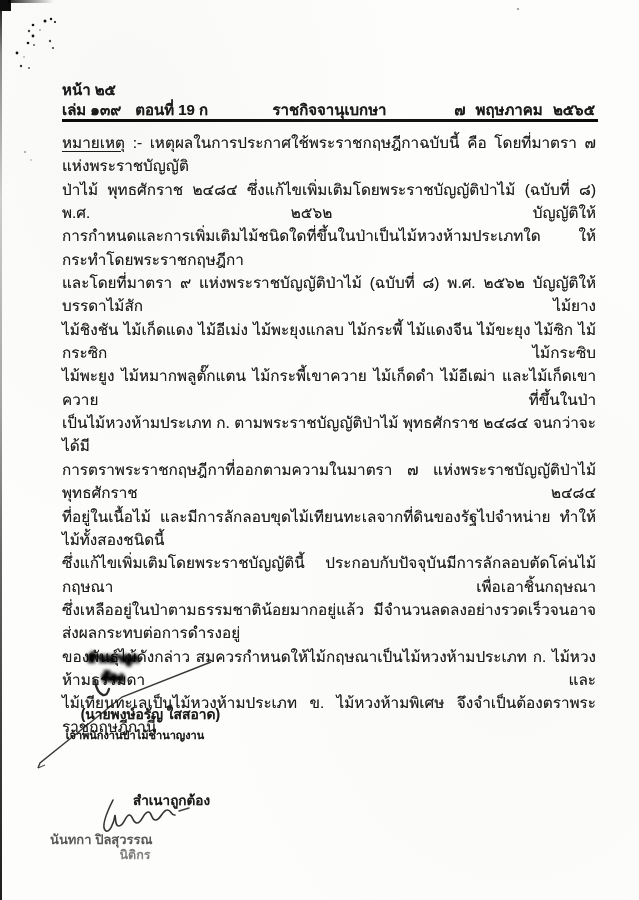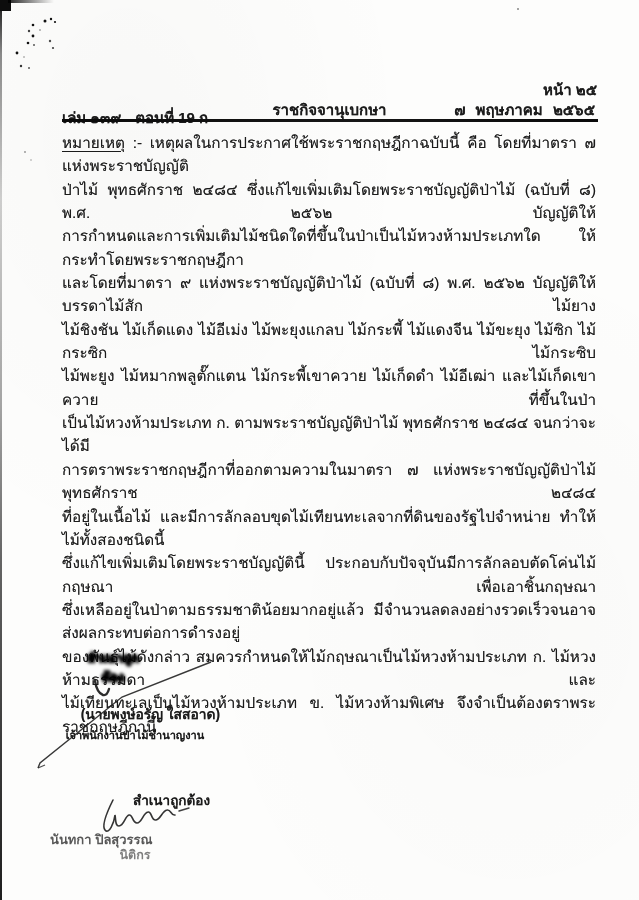--- a/index.html
+++ b/index.html
@@ -25,26 +25,26 @@
   .corner-block{
     position:absolute;left:0;top:0;width:11px;height:11px;background:#0d0d0d;
   }
   .edge-top-smear{
     position:absolute;left:8px;top:0;width:46px;height:3px;
     background:linear-gradient(to right, rgba(0,0,0,.85), rgba(0,0,0,0));
   }
   
   .page-label{
     position:absolute;left:62px;top:78px;width:535px;
-    text-align:right;font-size:15px;font-weight:600;
+    text-align:left;font-size:15px;font-weight:600;
     text-shadow:0 0 .5px rgba(0,0,0,.5);
   }
   .header-row{position:absolute;left:62px;top:98px;width:535px;height:20px;
     font-size:15px;font-weight:600;text-shadow:0 0 .5px rgba(0,0,0,.5);}
-  .header-left{position:absolute;left:0;top:8px;display:flex;gap:14px;}
+  .header-left{position:absolute;left:0;top:0;display:flex;gap:14px;}
   .header-center{position:absolute;left:0;top:0;width:100%;text-align:center;}
   .header-right{position:absolute;right:2px;top:0;word-spacing:6px;}
   .header-rule{
     position:absolute;left:62px;top:119px;width:536px;height:3px;
     background:linear-gradient(to right, #0a0a0a 0%, #161616 55%, #0a0a0a 100%);
   }
   
   .doc-body{
     position:absolute;left:62px;top:131px;width:534px;
     font-size:15.3px;line-height:23.35px;font-weight:400;

